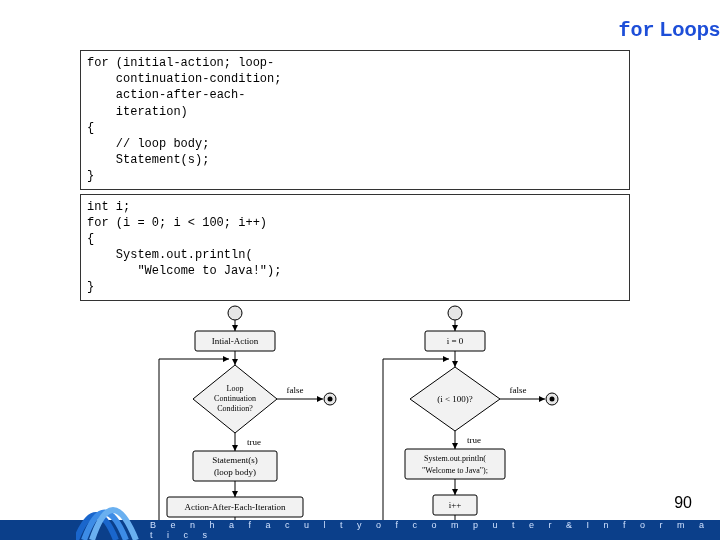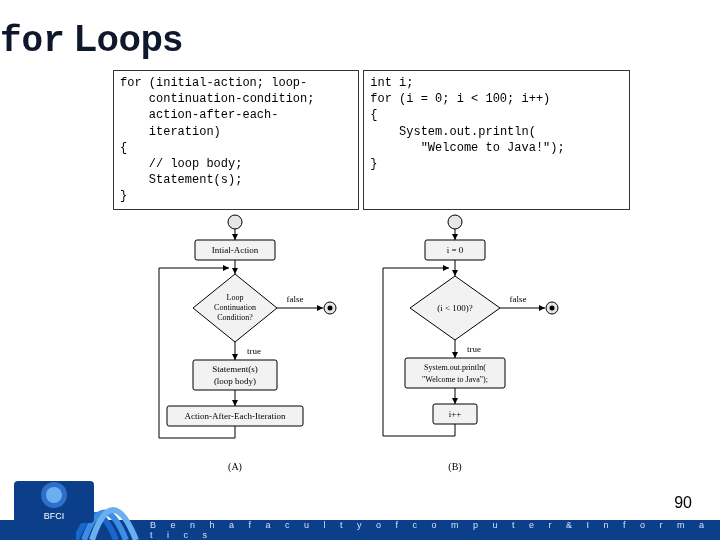--- a/index.html
+++ b/index.html
@@ -10,32 +10,33 @@
     font-family: Arial, sans-serif;
     position: relative;
     overflow: hidden;
   }
   .slide {
     width: 720px;
     height: 540px;
     position: relative;
   }
   .title {
-    text-align: left;
-    font-size: 36px;
+    text-align: right;
+    font-size: 20px;
     font-weight: bold;
-    color: #0f172a;
+    color: #1d4ed8;
     padding-top: 18px;
     padding-bottom: 8px;
   }
   .title .mono { font-family: "Courier New", monospace; }
   .code-row {
     display: flex;
     gap: 4px;
-    padding: 0 90px 0 113px;
+    padding: 0 90px 0 80px;
+    flex-direction: column;
   }
   .code-box {
     border: 1px solid #333;
     padding: 4px 6px;
     font-family: "Courier New", monospace;
     font-size: 12px;
     line-height: 1.35;
     white-space: pre-wrap;
     background: #fff;
   }
@@ -206,23 +207,15 @@
     <div class="footer-bar">
       <span>B e n h a   f a c u l t y   o f   c o m p u t e r   &amp;   I n f o r m a t i c s</span>
     </div>
     <div class="footer-streak">
       <svg width="90" height="60" viewBox="0 0 90 60">
         <path d="M 0 60 Q 20 10 40 60" fill="none" stroke="#1a66cc" stroke-width="6"></path>
         <path d="M 8 60 Q 28 5 50 60" fill="none" stroke="#3d8ce6" stroke-width="6"></path>
         <path d="M 16 60 Q 36 0 60 60" fill="none" stroke="#6ab0f0" stroke-width="6"></path>
       </svg>
     </div>
-    <div class="footer-badge">
-      <svg width="80" height="54" viewBox="0 0 80 54">
-        <rect x="0" y="6" width="80" height="42" rx="4" fill="#0b3f8a"></rect>
-        <circle cx="40" cy="20" r="13" fill="#2d6fc9"></circle>
-        <circle cx="40" cy="20" r="8" fill="#6ab0f0"></circle>
-        <text x="40" y="44" text-anchor="middle" fill="#fff" font-size="9" font-family="Arial">BFCI</text>
-      </svg>
-    </div>
   </div>
 
 </div>
 
 </body></html>

